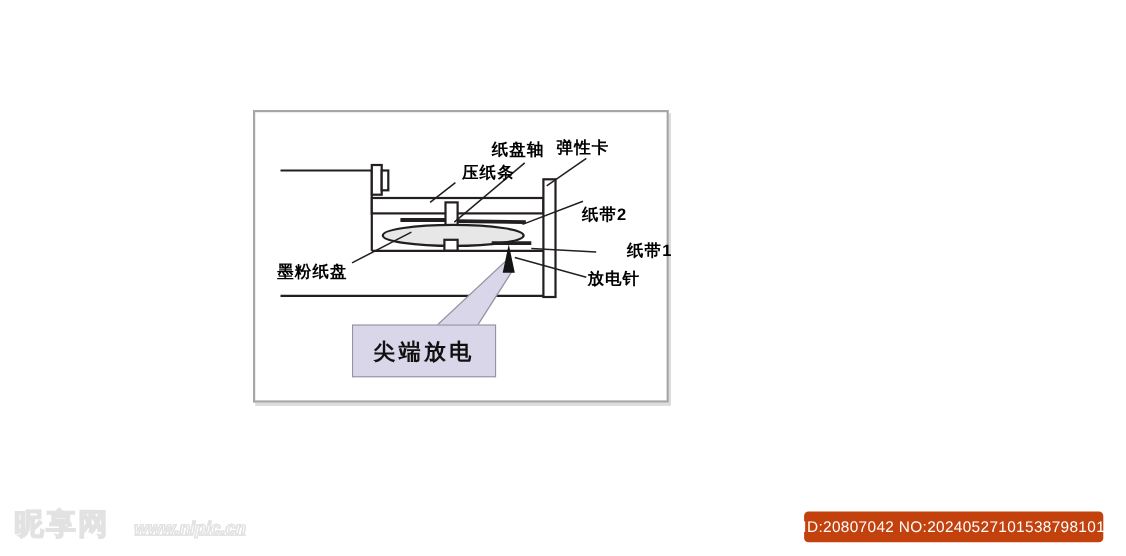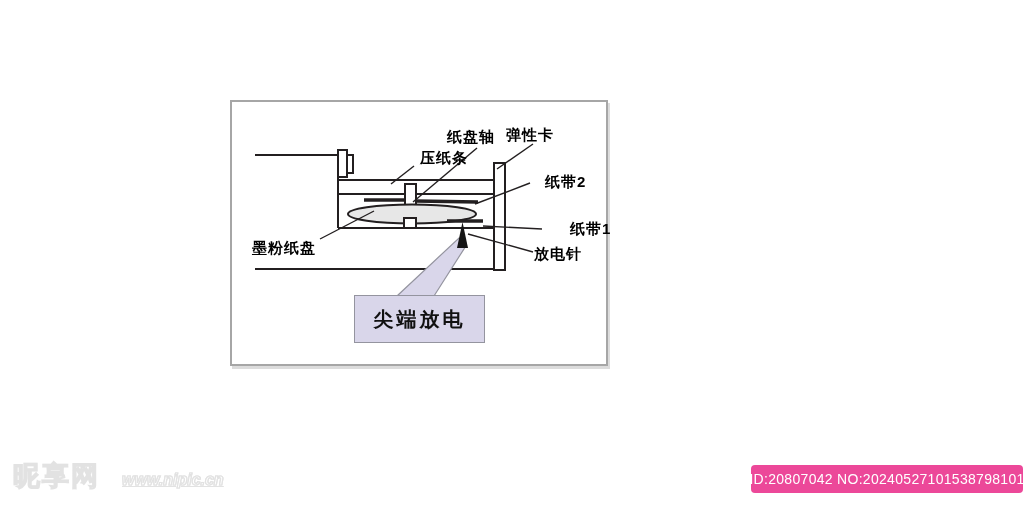--- a/index.html
+++ b/index.html
@@ -30,59 +30,58 @@
     font-size: 15px;
     font-weight: 600;
     color: #000000;
     letter-spacing: 1px;
     white-space: nowrap;
     line-height: 1;
   }
   .lbl-yazhitiao   { left: 394px; top: 150px; margin-left: 26px; }
   .lbl-zhipanzhou  { left: 447px; top: 129px; }
   .lbl-tanxingka   { left: 506px; top: 127px; }
-  .lbl-zhidai2     { left: 529px; top: 174px; margin-left: 16px; }
+  .lbl-zhidai2     { left: 529px; top: 188px; }
   .lbl-zhidai1     { left: 542px; top: 221px; margin-left: 28px; }
   .lbl-fangdianzhen{ left: 534px; top: 246px; }
   .lbl-mofenzhipan { left: 252px; top: 240px; }
   .callout-box {
     position: absolute;
     left: 320px; top: 295px;
     width: 131px; height: 48px;
     background: #d9d6ea;
     border: 1px solid #94949f;
     box-sizing: border-box;
     display: flex;
     align-items: center;
     justify-content: center;
     font-size: 20px;
     font-weight: bold;
     letter-spacing: 3px;
     color: #111111;
-    margin-left: 34px;
   }
   .watermark {
     position: absolute;
     left: 13px; top: 458px;
     display: flex;
     align-items: baseline;
     gap: 22px;
     color: #ffffff;
     -webkit-text-stroke: 1.2px #e2e2e2;
     text-shadow: 0 0 1px #e8e8e8;
     font-weight: bold;
     user-select: none;
   }
   .watermark .site { font-size: 27px; letter-spacing: 2px; }
   .watermark .url  { font-size: 16px; font-style: italic; text-decoration: underline; }
   .id-badge {
     position: absolute;
-    left: 751px; top: 465px;
+    left: 731px; top: 465px;
     width: 272px; height: 28px;
-    background: #ec4899;
+    background: #c2410c;
     border-radius: 4px;
     color: #ffffff;
     display: flex;
     align-items: center;
     justify-content: center;
     font-size: 14px;
     white-space: nowrap;
     letter-spacing: 0.3px;
   }
 </style>

